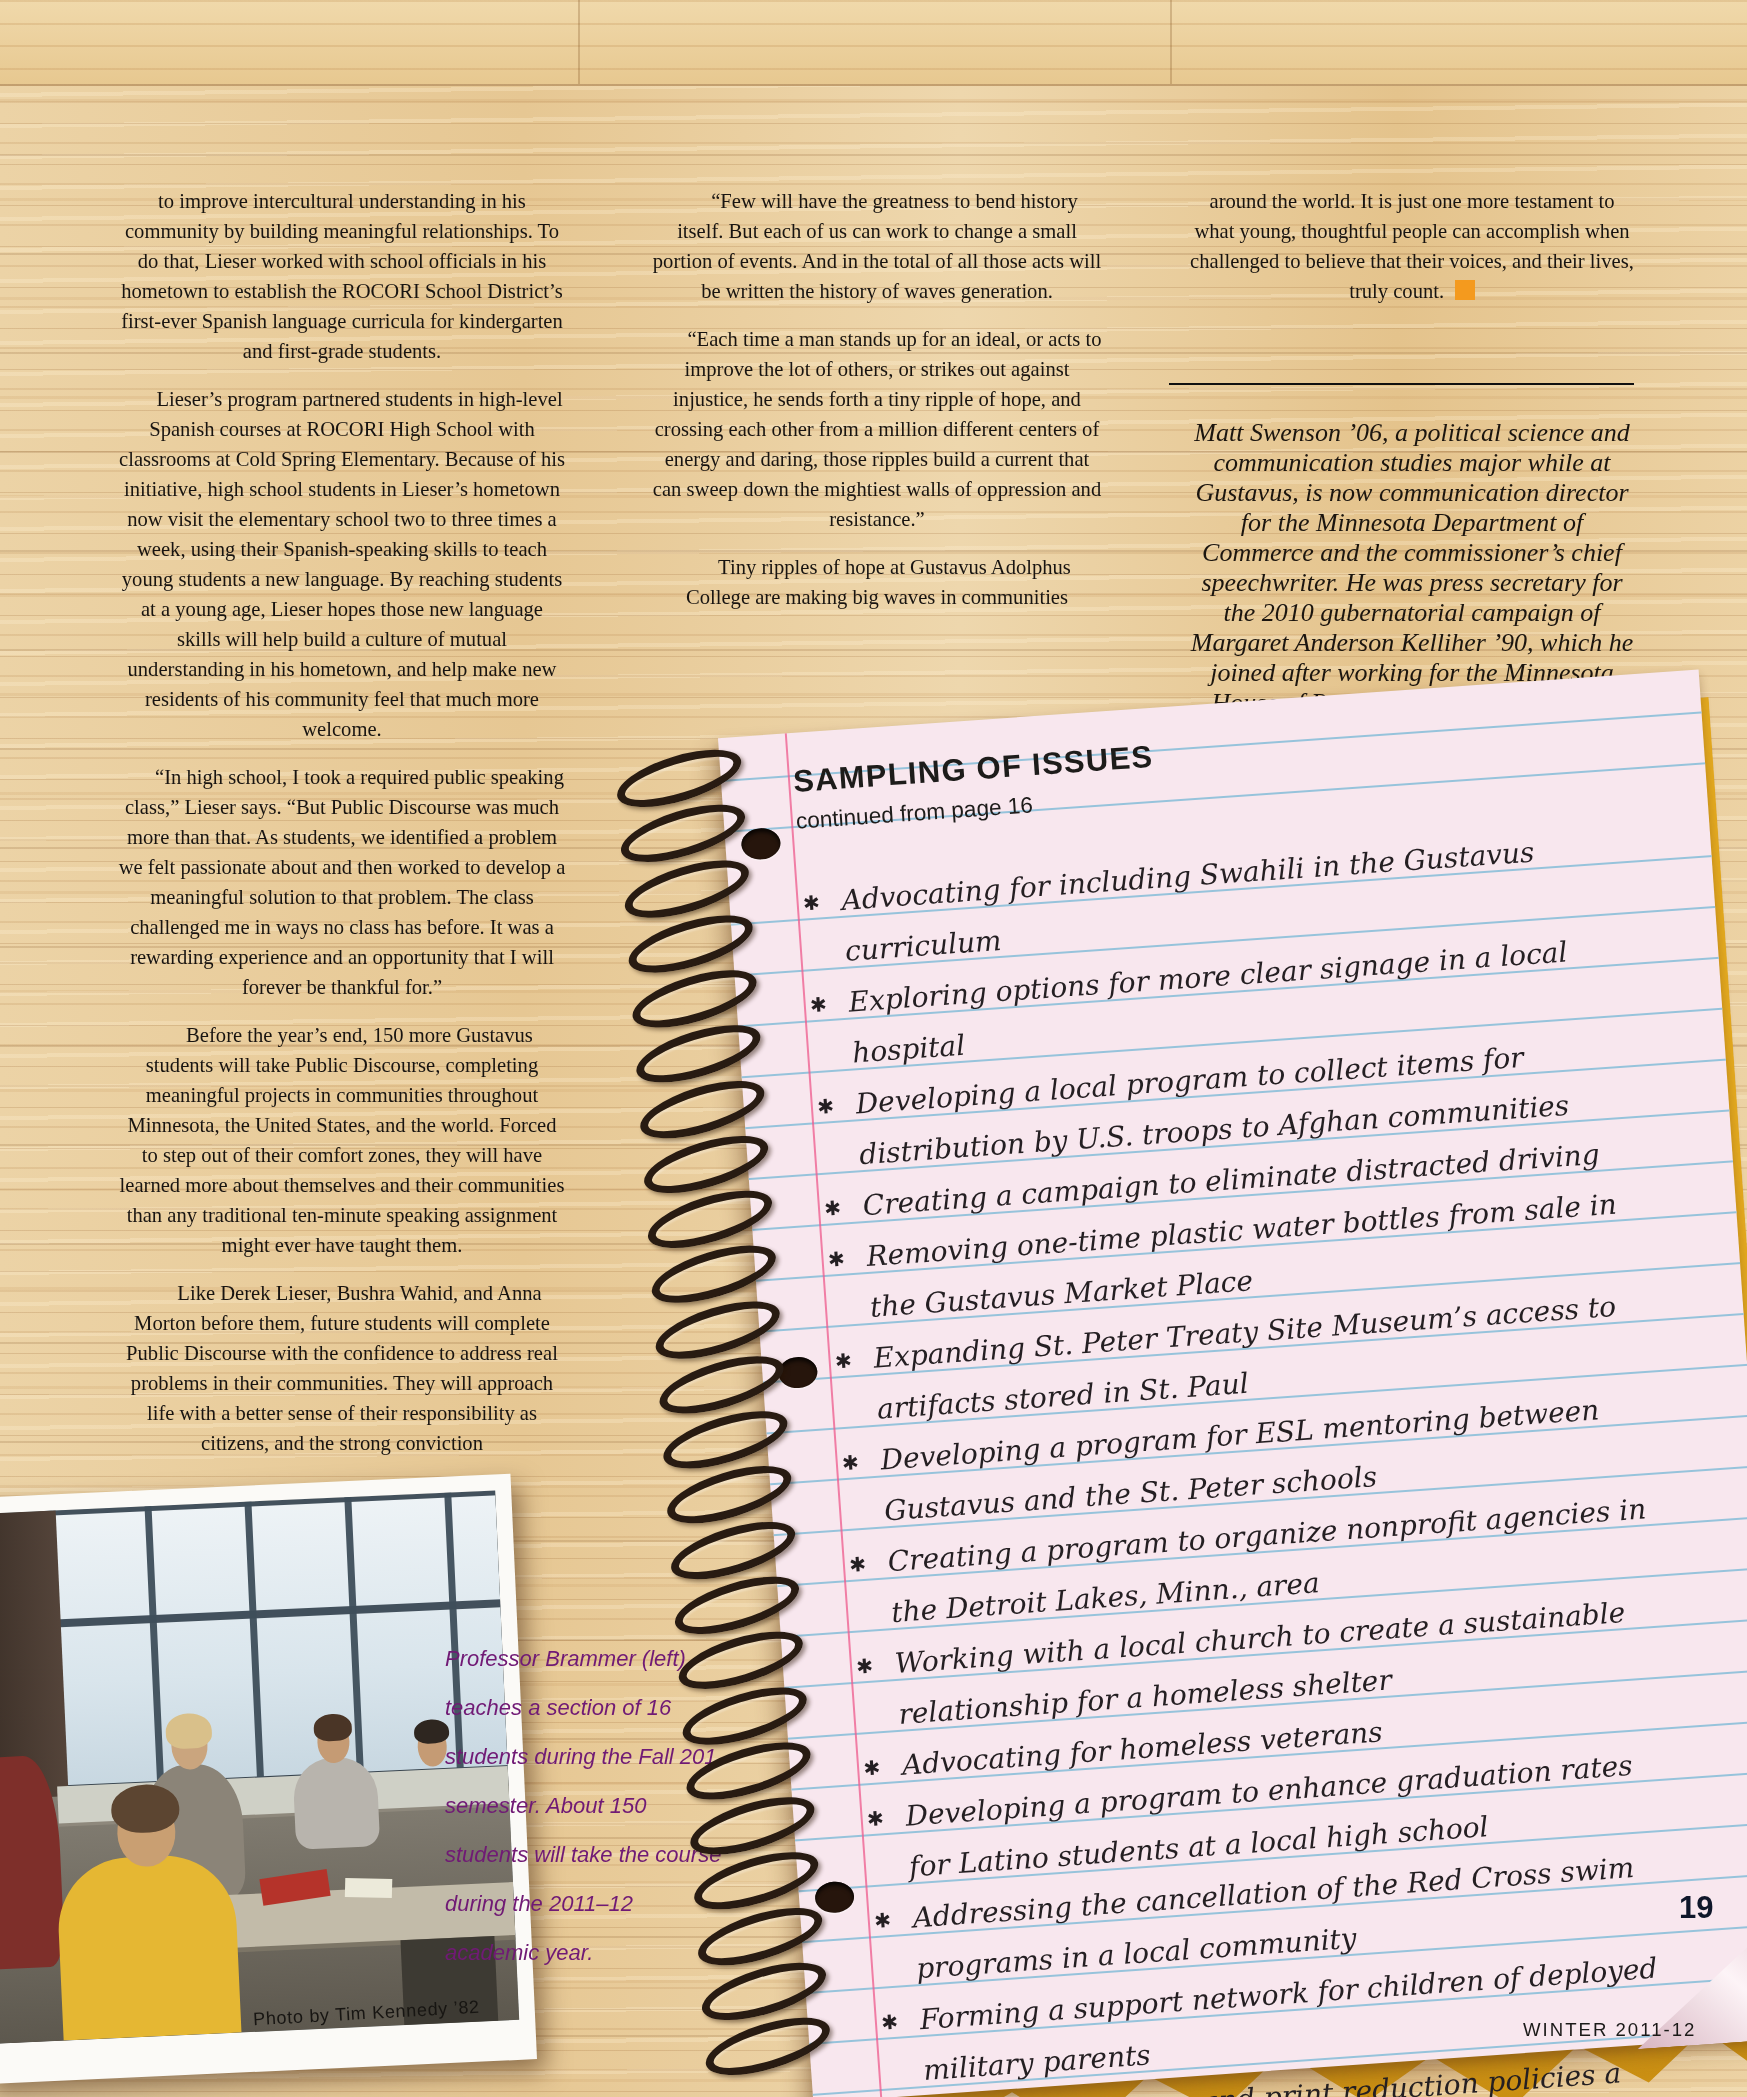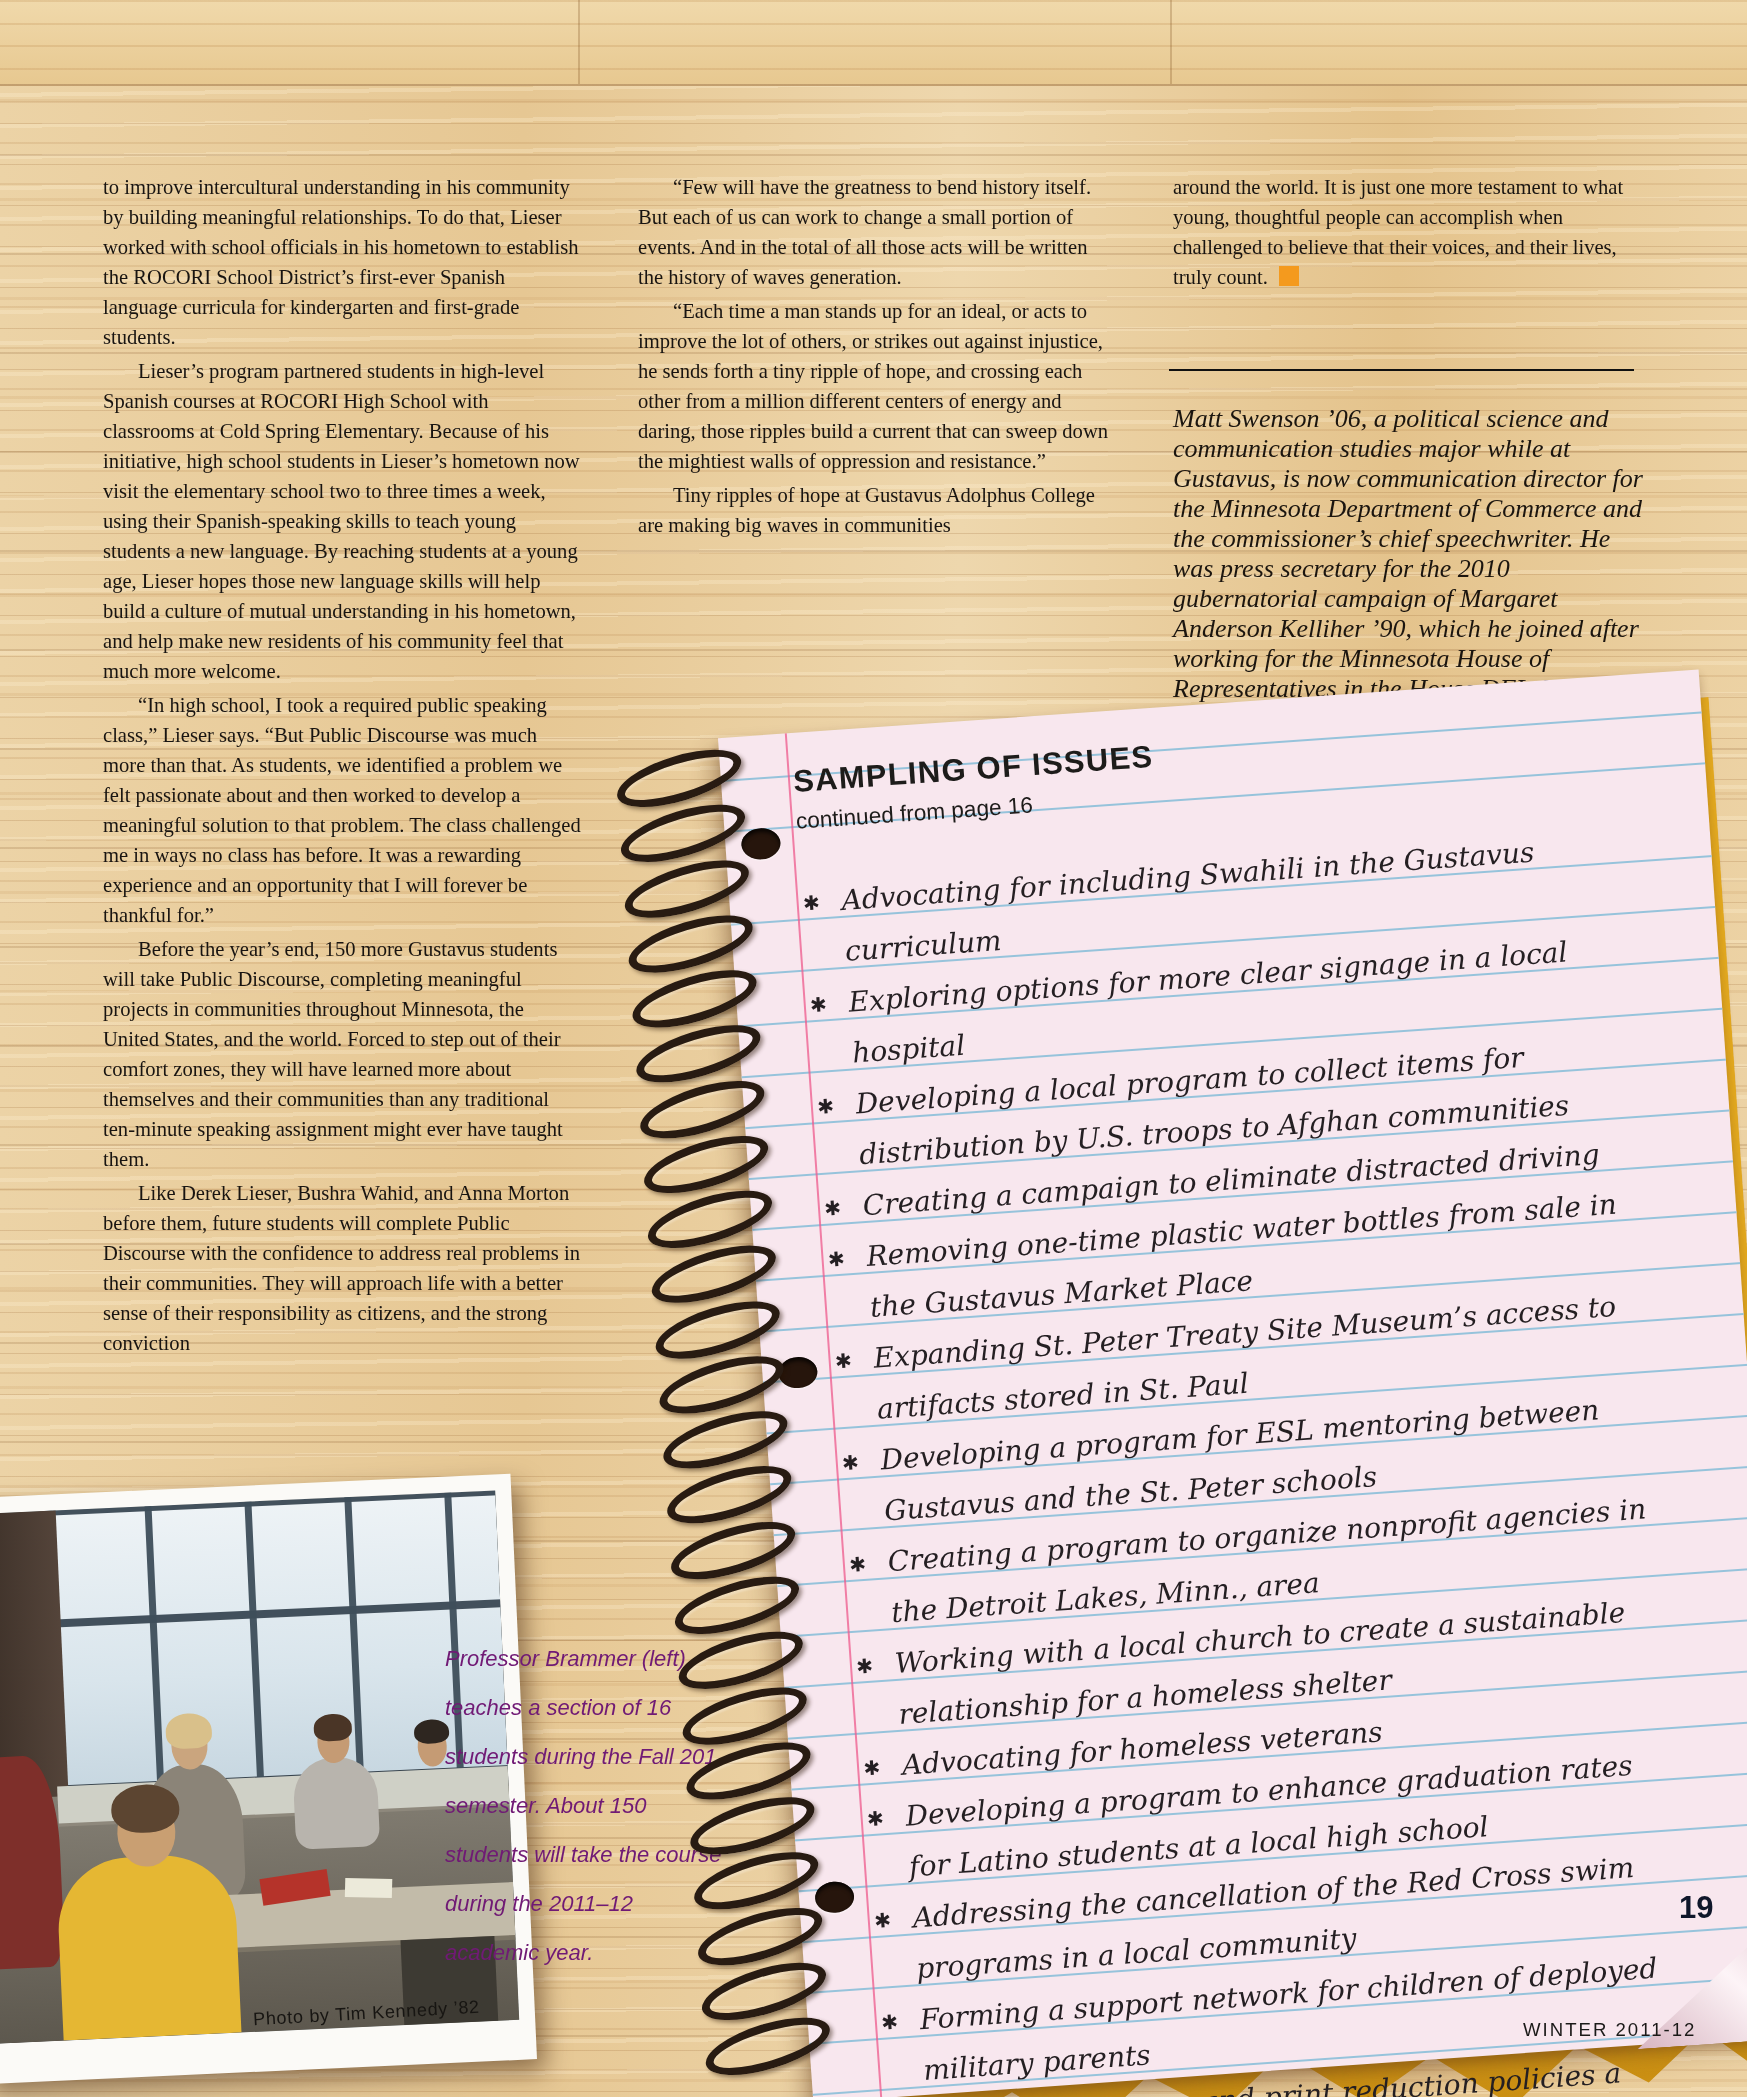--- a/index.html
+++ b/index.html
@@ -15,21 +15,21 @@
   }
   .top-plank{position:absolute;top:0;left:0;right:0;height:84px;
     background:linear-gradient(180deg,#f0d9ab,#e7c890);
     background-image:repeating-linear-gradient(180deg, rgba(190,140,80,.25) 0 2px, rgba(0,0,0,0) 2px 22.6px),linear-gradient(180deg,#f0d9ab,#e7c890);
     border-bottom:2px solid rgba(120,70,25,.30);}
   .seam{position:absolute;top:0;width:2px;height:84px;background:rgba(120,70,25,.25);}
 
   
   .col{position:absolute;top:168px;width:486px;font-family:"Liberation Serif", serif;
        font-size:20.6px;line-height:30px;color:#181411;}
-  .col p{margin:4px;}
+  .col p{margin:18px;text-align:center;}
   .col p.ind{text-indent:35px;}
   #col1{left:99px;}
   #col2{left:634px;}
   #col3{left:1169px;}
   .endsq{display:inline-block;width:20px;height:20px;background:#F49A1E;margin-left:10.7px;transform:translateY(2px);}
   .bio-divider{width:465px;border:none;border-top:2.7px solid #101010;margin:77px 0 33px 0;}
   .bio{font-style:italic;font-size:26px;line-height:30px;color:#1b150f;}
 
   
   .notebook-wrap{position:absolute;left:636px;top:694px;width:1132px;height:1432px;

